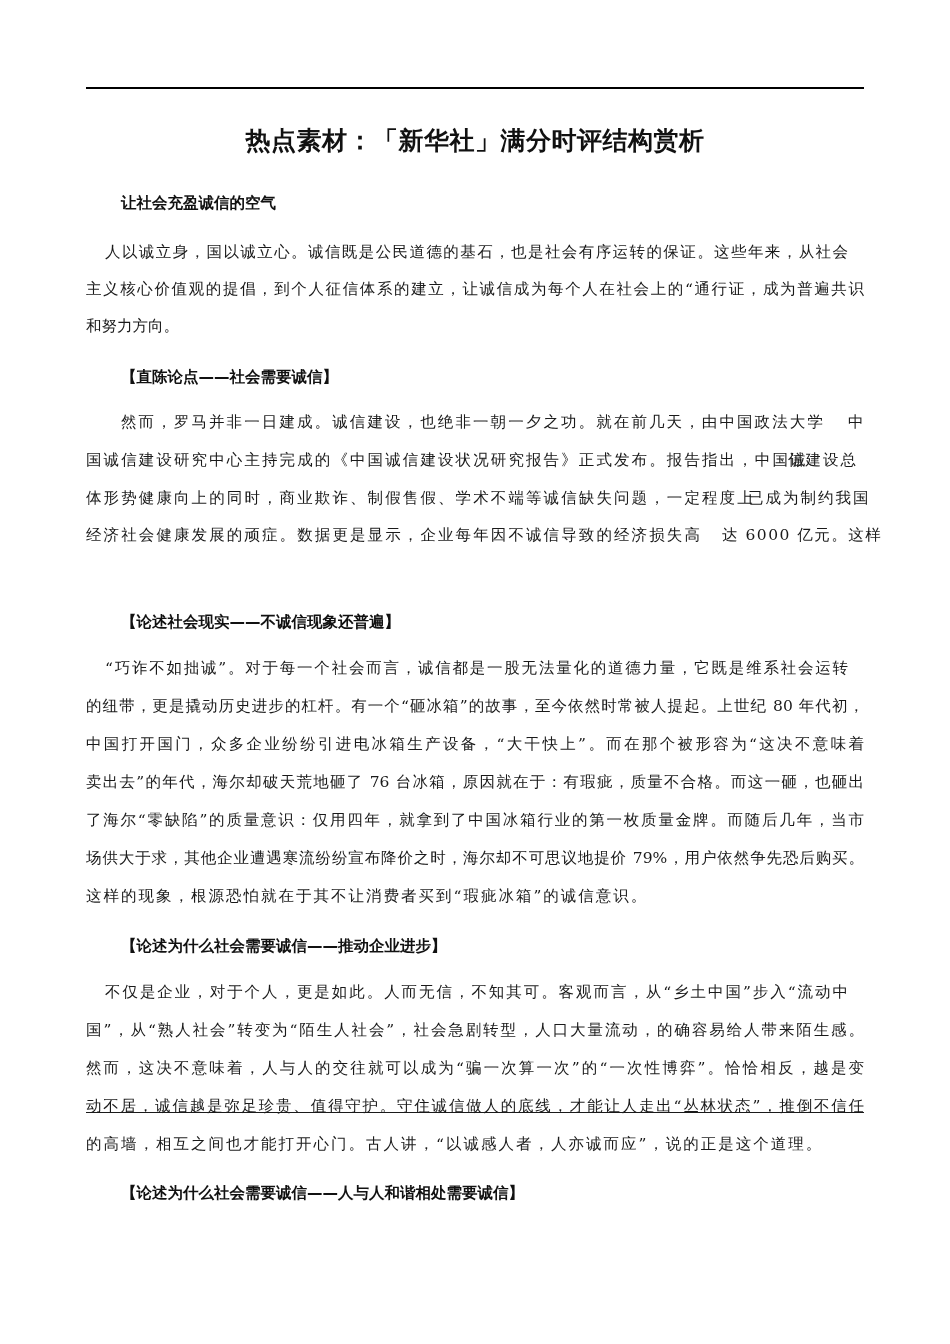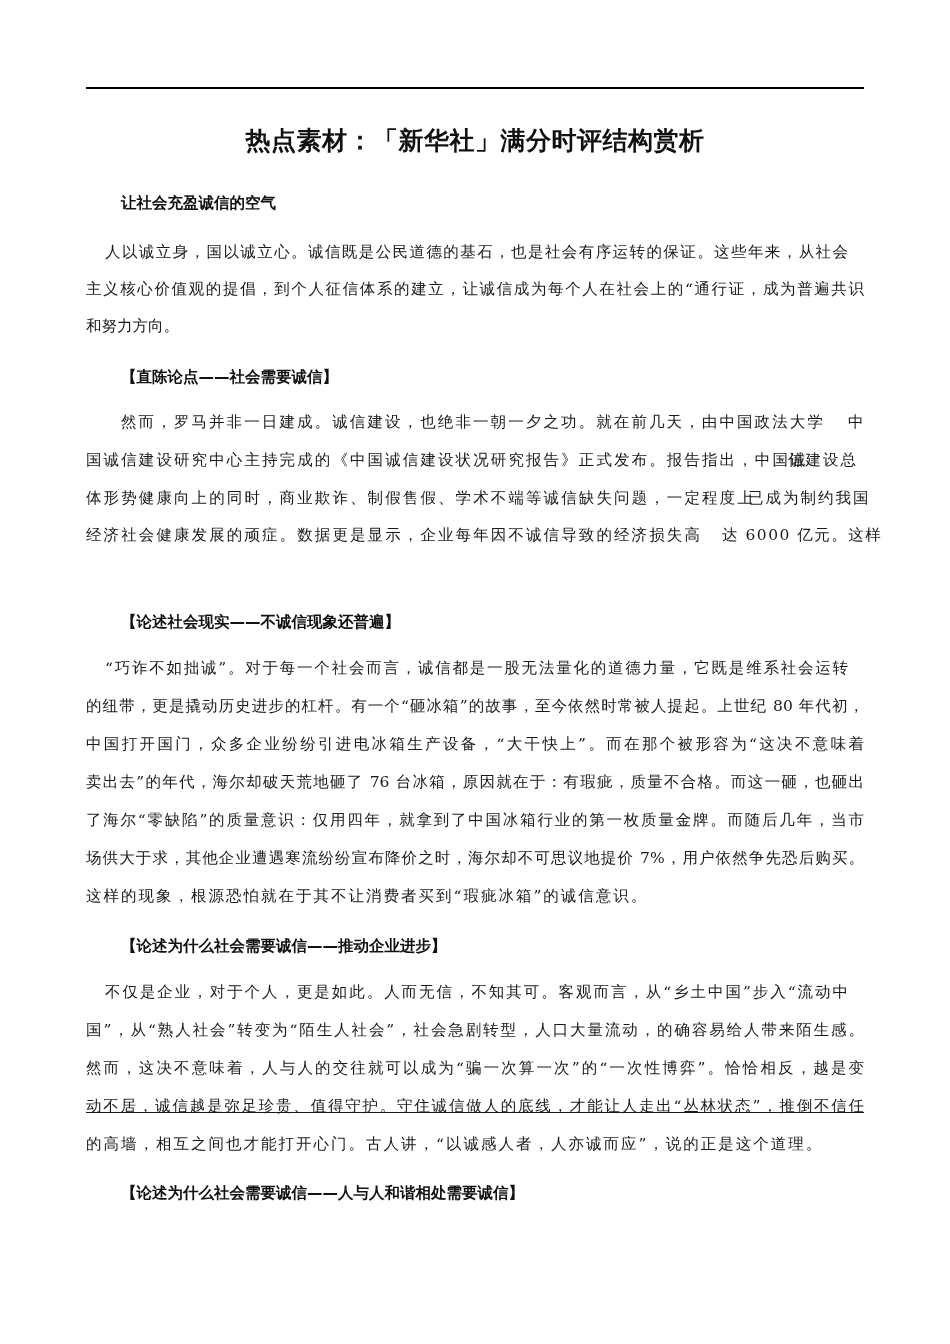--- a/index.html
+++ b/index.html
@@ -57,21 +57,21 @@
   <div class="frag" style="left:748px; top:487px; letter-spacing:2px;">已成为制约我国</div>
   <div class="frag" style="left:86px; top:524px; letter-spacing:2.1px;">经济社会健康发展的顽症。数据更是显示，企业每年因不诚信导致的经济损失高</div>
   <div class="frag" style="left:722px; top:524px; letter-spacing:1.5px;">达 6000 亿元。这样</div>
 
   <div class="heading" style="top:611px;">【论述社会现实——不诚信现象还普遍】</div>
   <div class="line first" style="top:657px;">“巧诈不如拙诚”。对于每一个社会而言，诚信都是一股无法量化的道德力量，它既是维系社会运转</div>
   <div class="line" style="top:695px;">的纽带，更是撬动历史进步的杠杆。有一个“砸冰箱”的故事，至今依然时常被人提起。上世纪 80 年代初，</div>
   <div class="line" style="top:733px;">中国打开国门，众多企业纷纷引进电冰箱生产设备，“大干快上”。而在那个被形容为“这决不意味着</div>
   <div class="line" style="top:771px;">卖出去”的年代，海尔却破天荒地砸了 76 台冰箱，原因就在于：有瑕疵，质量不合格。而这一砸，也砸出</div>
   <div class="line" style="top:809px;">了海尔“零缺陷”的质量意识：仅用四年，就拿到了中国冰箱行业的第一枚质量金牌。而随后几年，当市</div>
-  <div class="line" style="top:847px;">场供大于求，其他企业遭遇寒流纷纷宣布降价之时，海尔却不可思议地提价 7%，用户依然争先恐后购买。</div>
+  <div class="line" style="top:847px;">场供大于求，其他企业遭遇寒流纷纷宣布降价之时，海尔却不可思议地提价 79%，用户依然争先恐后购买。</div>
   <div class="line last" style="top:885px; letter-spacing:2px;">这样的现象，根源恐怕就在于其不让消费者买到“瑕疵冰箱”的诚信意识。</div>
 
   <div class="heading" style="top:935px;">【论述为什么社会需要诚信——推动企业进步】</div>
   <div class="line first" style="top:981px;">不仅是企业，对于个人，更是如此。人而无信，不知其可。客观而言，从“乡土中国”步入“流动中</div>
   <div class="line" style="top:1019px;">国”，从“熟人社会”转变为“陌生人社会”，社会急剧转型，人口大量流动，的确容易给人带来陌生感。</div>
   <div class="line" style="top:1057px;">然而，这决不意味着，人与人的交往就可以成为“骗一次算一次”的“一次性博弈”。恰恰相反，越是变</div>
   <div class="line" style="top:1095px;text-decoration:underline;">动不居，诚信越是弥足珍贵、值得守护。守住诚信做人的底线，才能让人走出“丛林状态”，推倒不信任</div>
   <div class="line last" style="top:1133px; letter-spacing:2px;">的高墙，相互之间也才能打开心门。古人讲，“以诚感人者，人亦诚而应”，说的正是这个道理。</div>
 
   <div class="heading" style="top:1182px;">【论述为什么社会需要诚信——人与人和谐相处需要诚信】</div>

